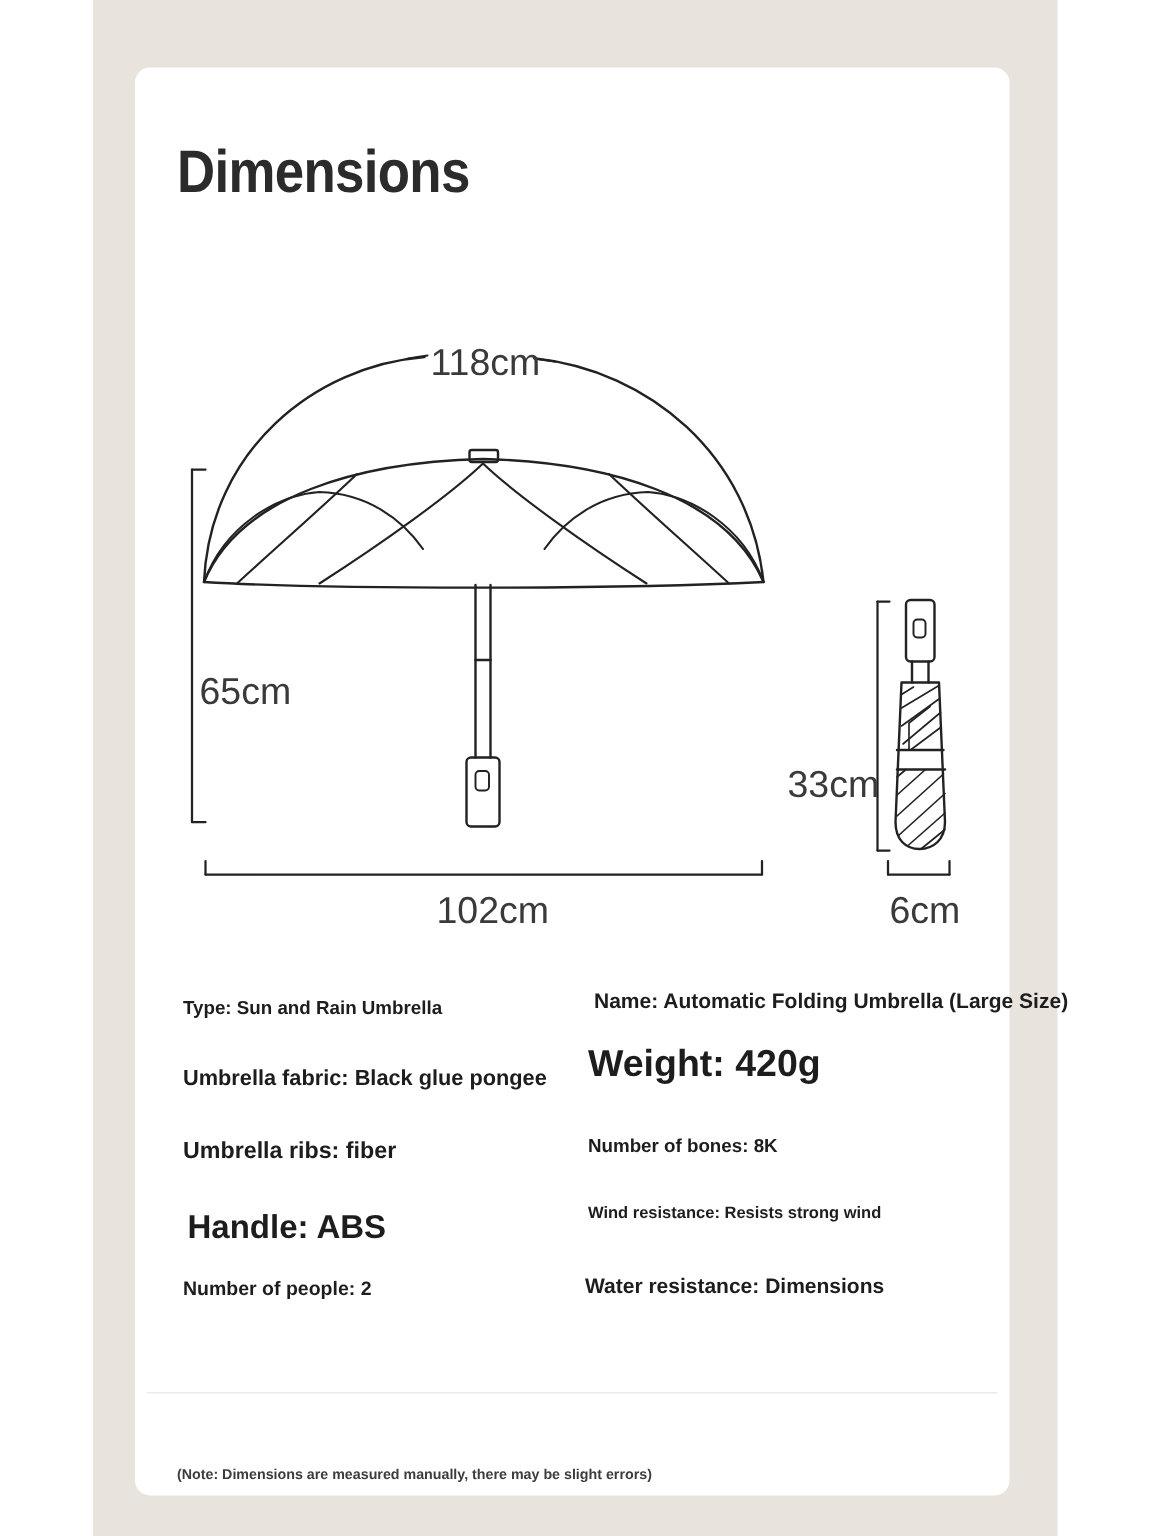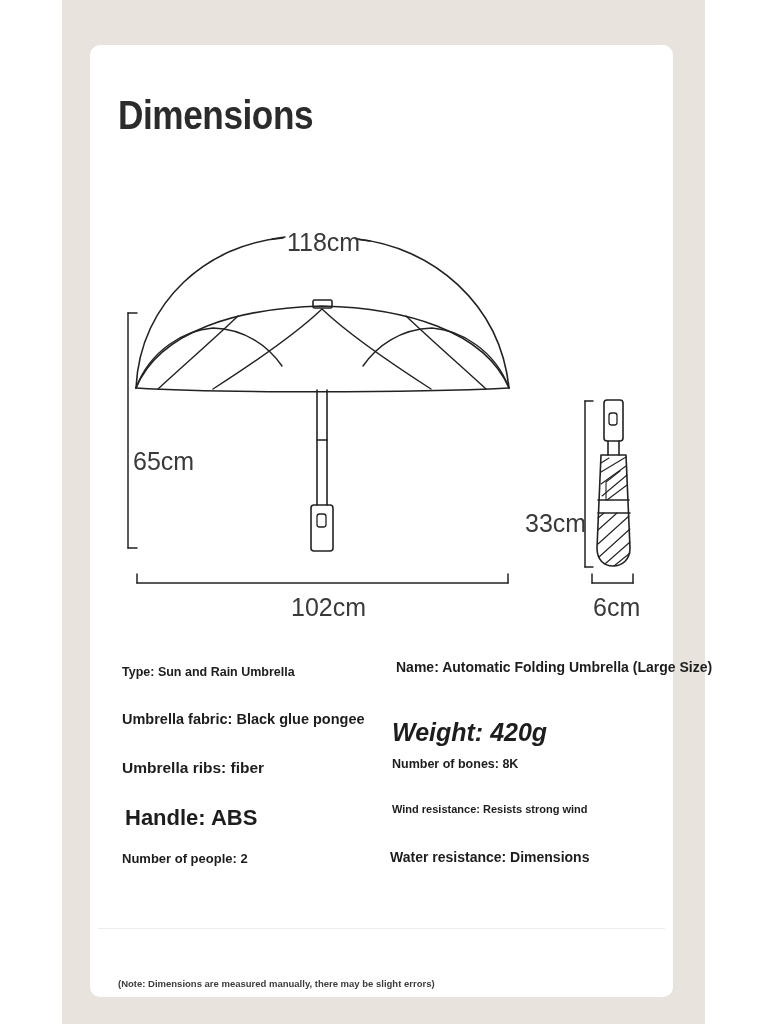--- a/index.html
+++ b/index.html
@@ -86,21 +86,21 @@
     transform-origin: left center;
   }
 
   #spec-l0 { left: 122px; top: 665px; font-size: 12.5px; }
   #spec-l1 { left: 122px; top: 711px; font-size: 14.5px; }
   #spec-l2 { left: 122px; top: 759px; font-size: 15.5px; }
   #spec-l3 { left: 125px; top: 805px; font-size: 22px; }
   #spec-l4 { left: 122px; top: 851px; font-size: 13px; }
 
   #spec-r0 { left: 396px; top: 659px; font-size: 14px; }
-  #spec-r1 { left: 392px; top: 718px; font-size: 25px; font-style: italic; }
+  #spec-r1 { left: 392px; top: 695px; font-size: 25px; }
   #spec-r2 { left: 392px; top: 757px; font-size: 12.5px; }
   #spec-r3 { left: 392px; top: 803px; font-size: 11px; }
   #spec-r4 { left: 390px; top: 849px; font-size: 14px; }
 
   
   #divider {
     position: absolute;
     left: 98px;
     top: 928px;
     width: 567px;

